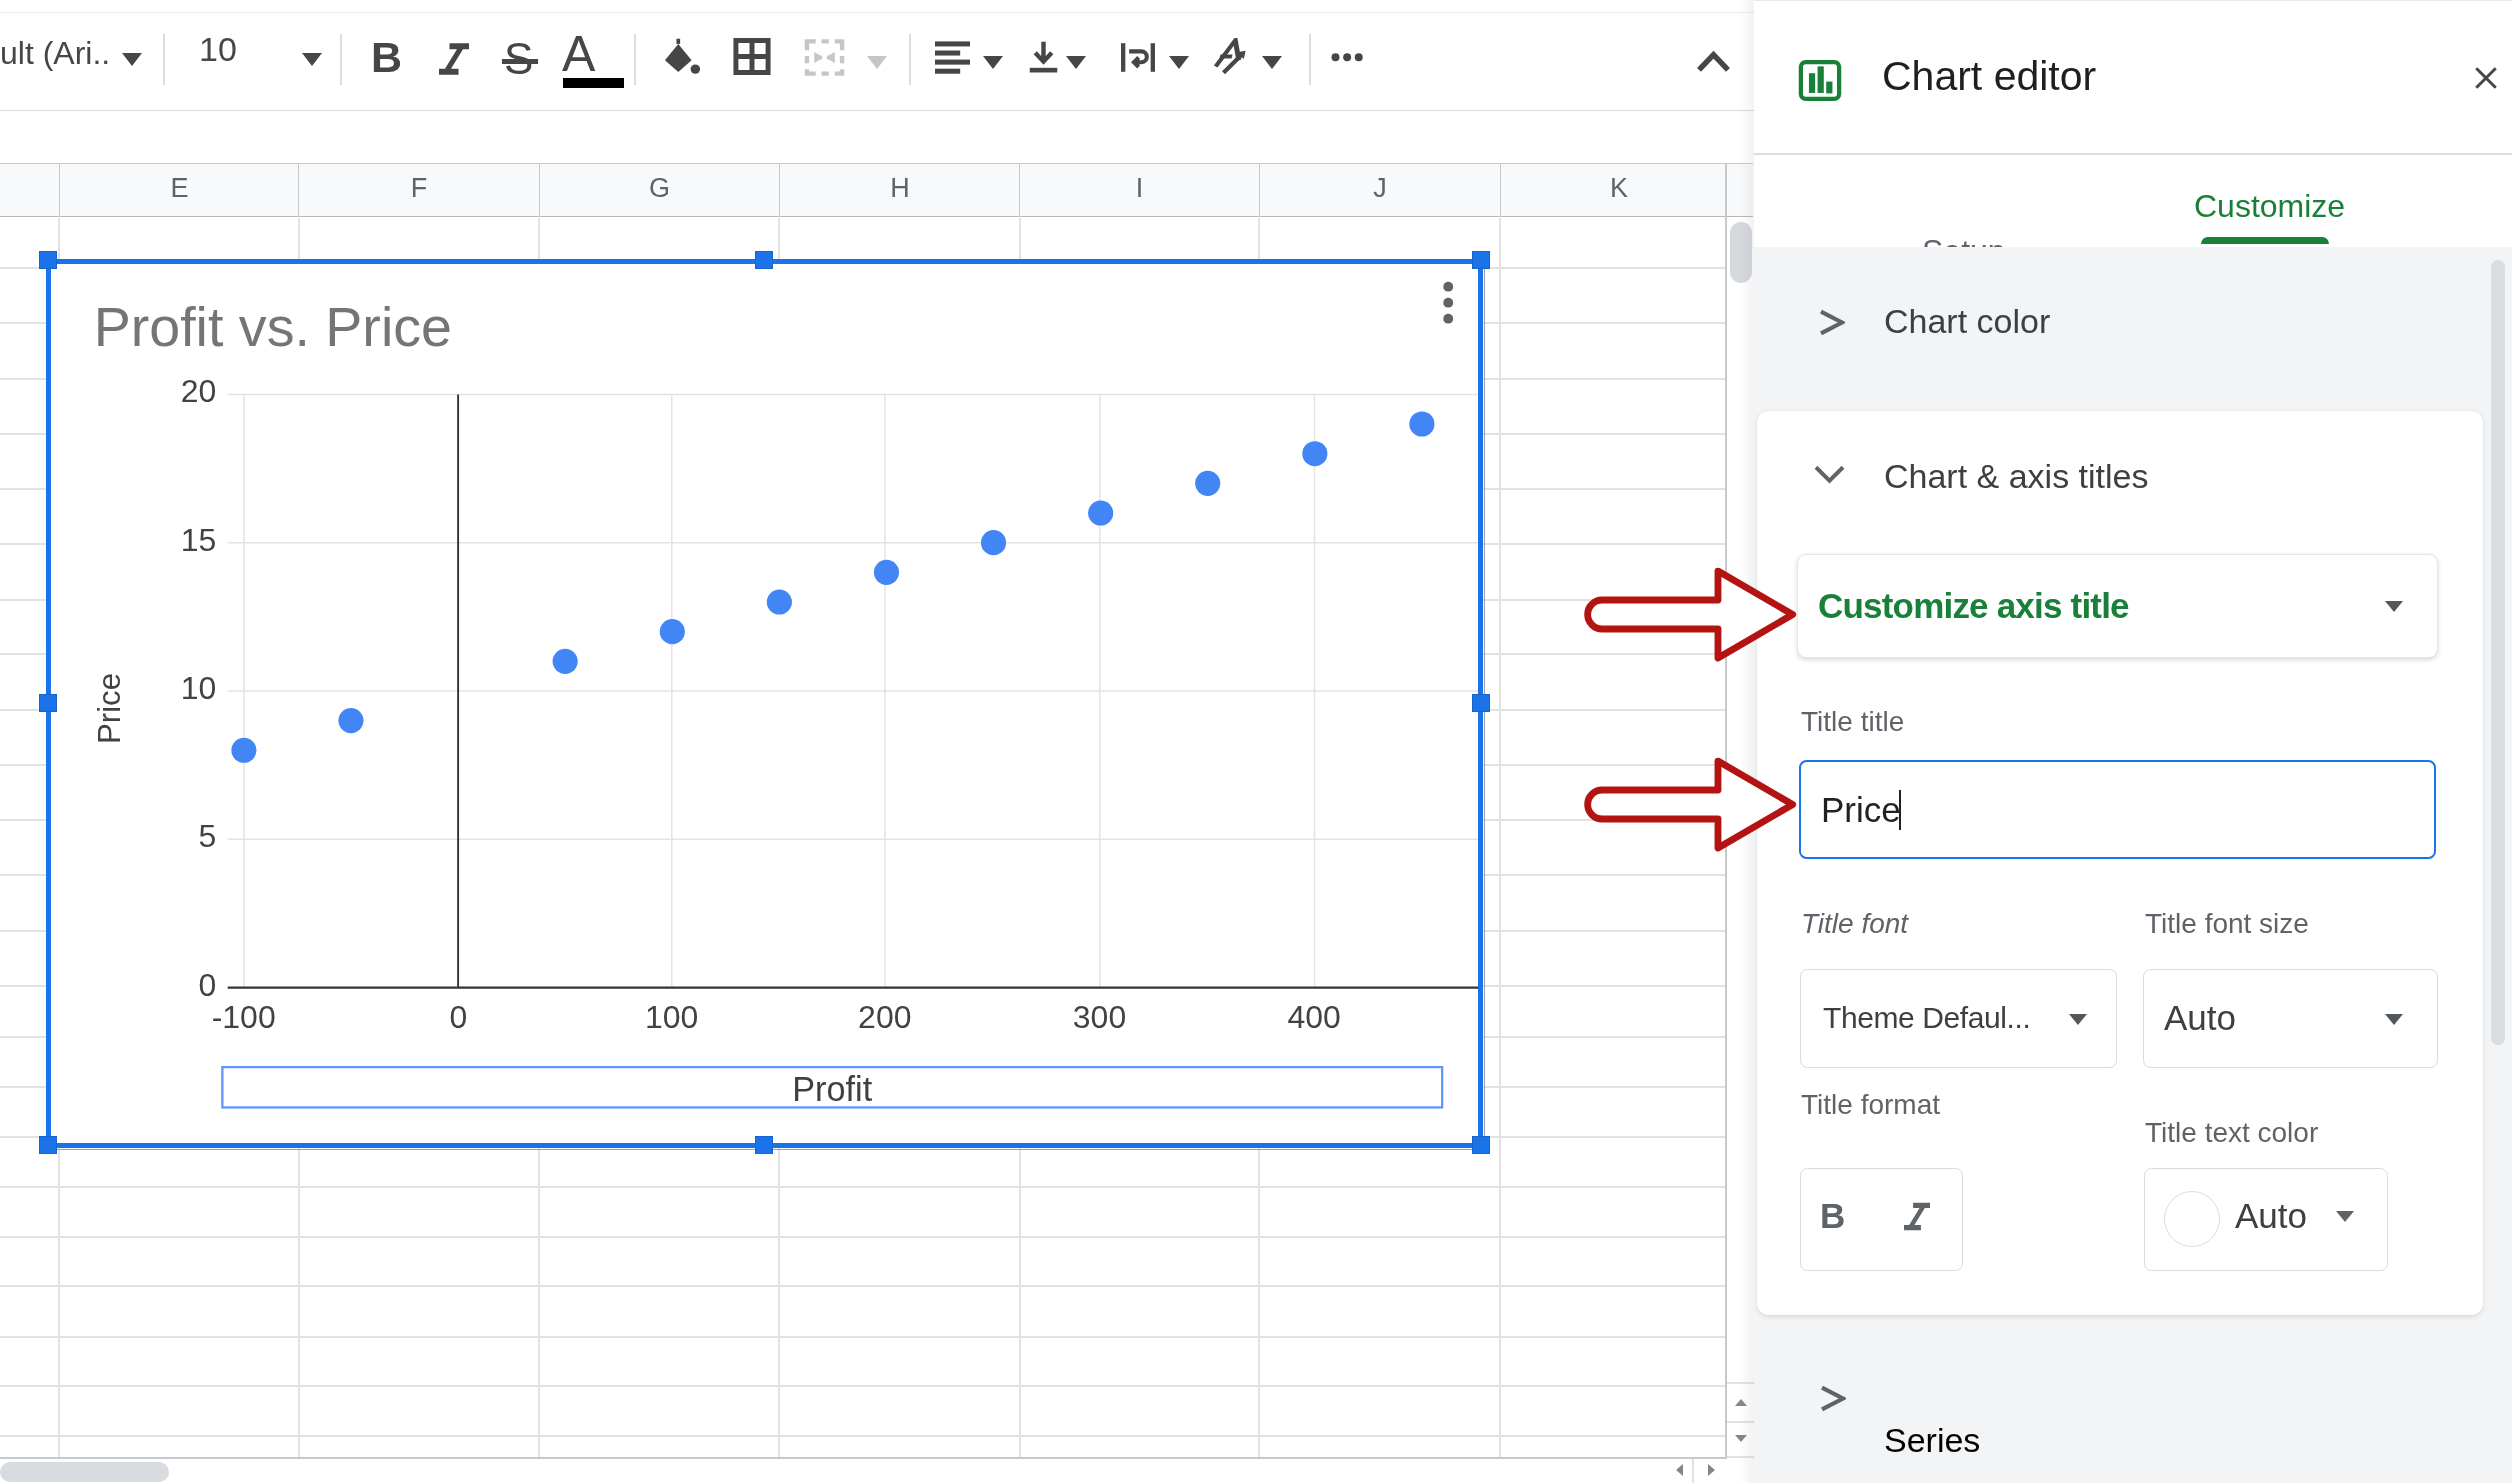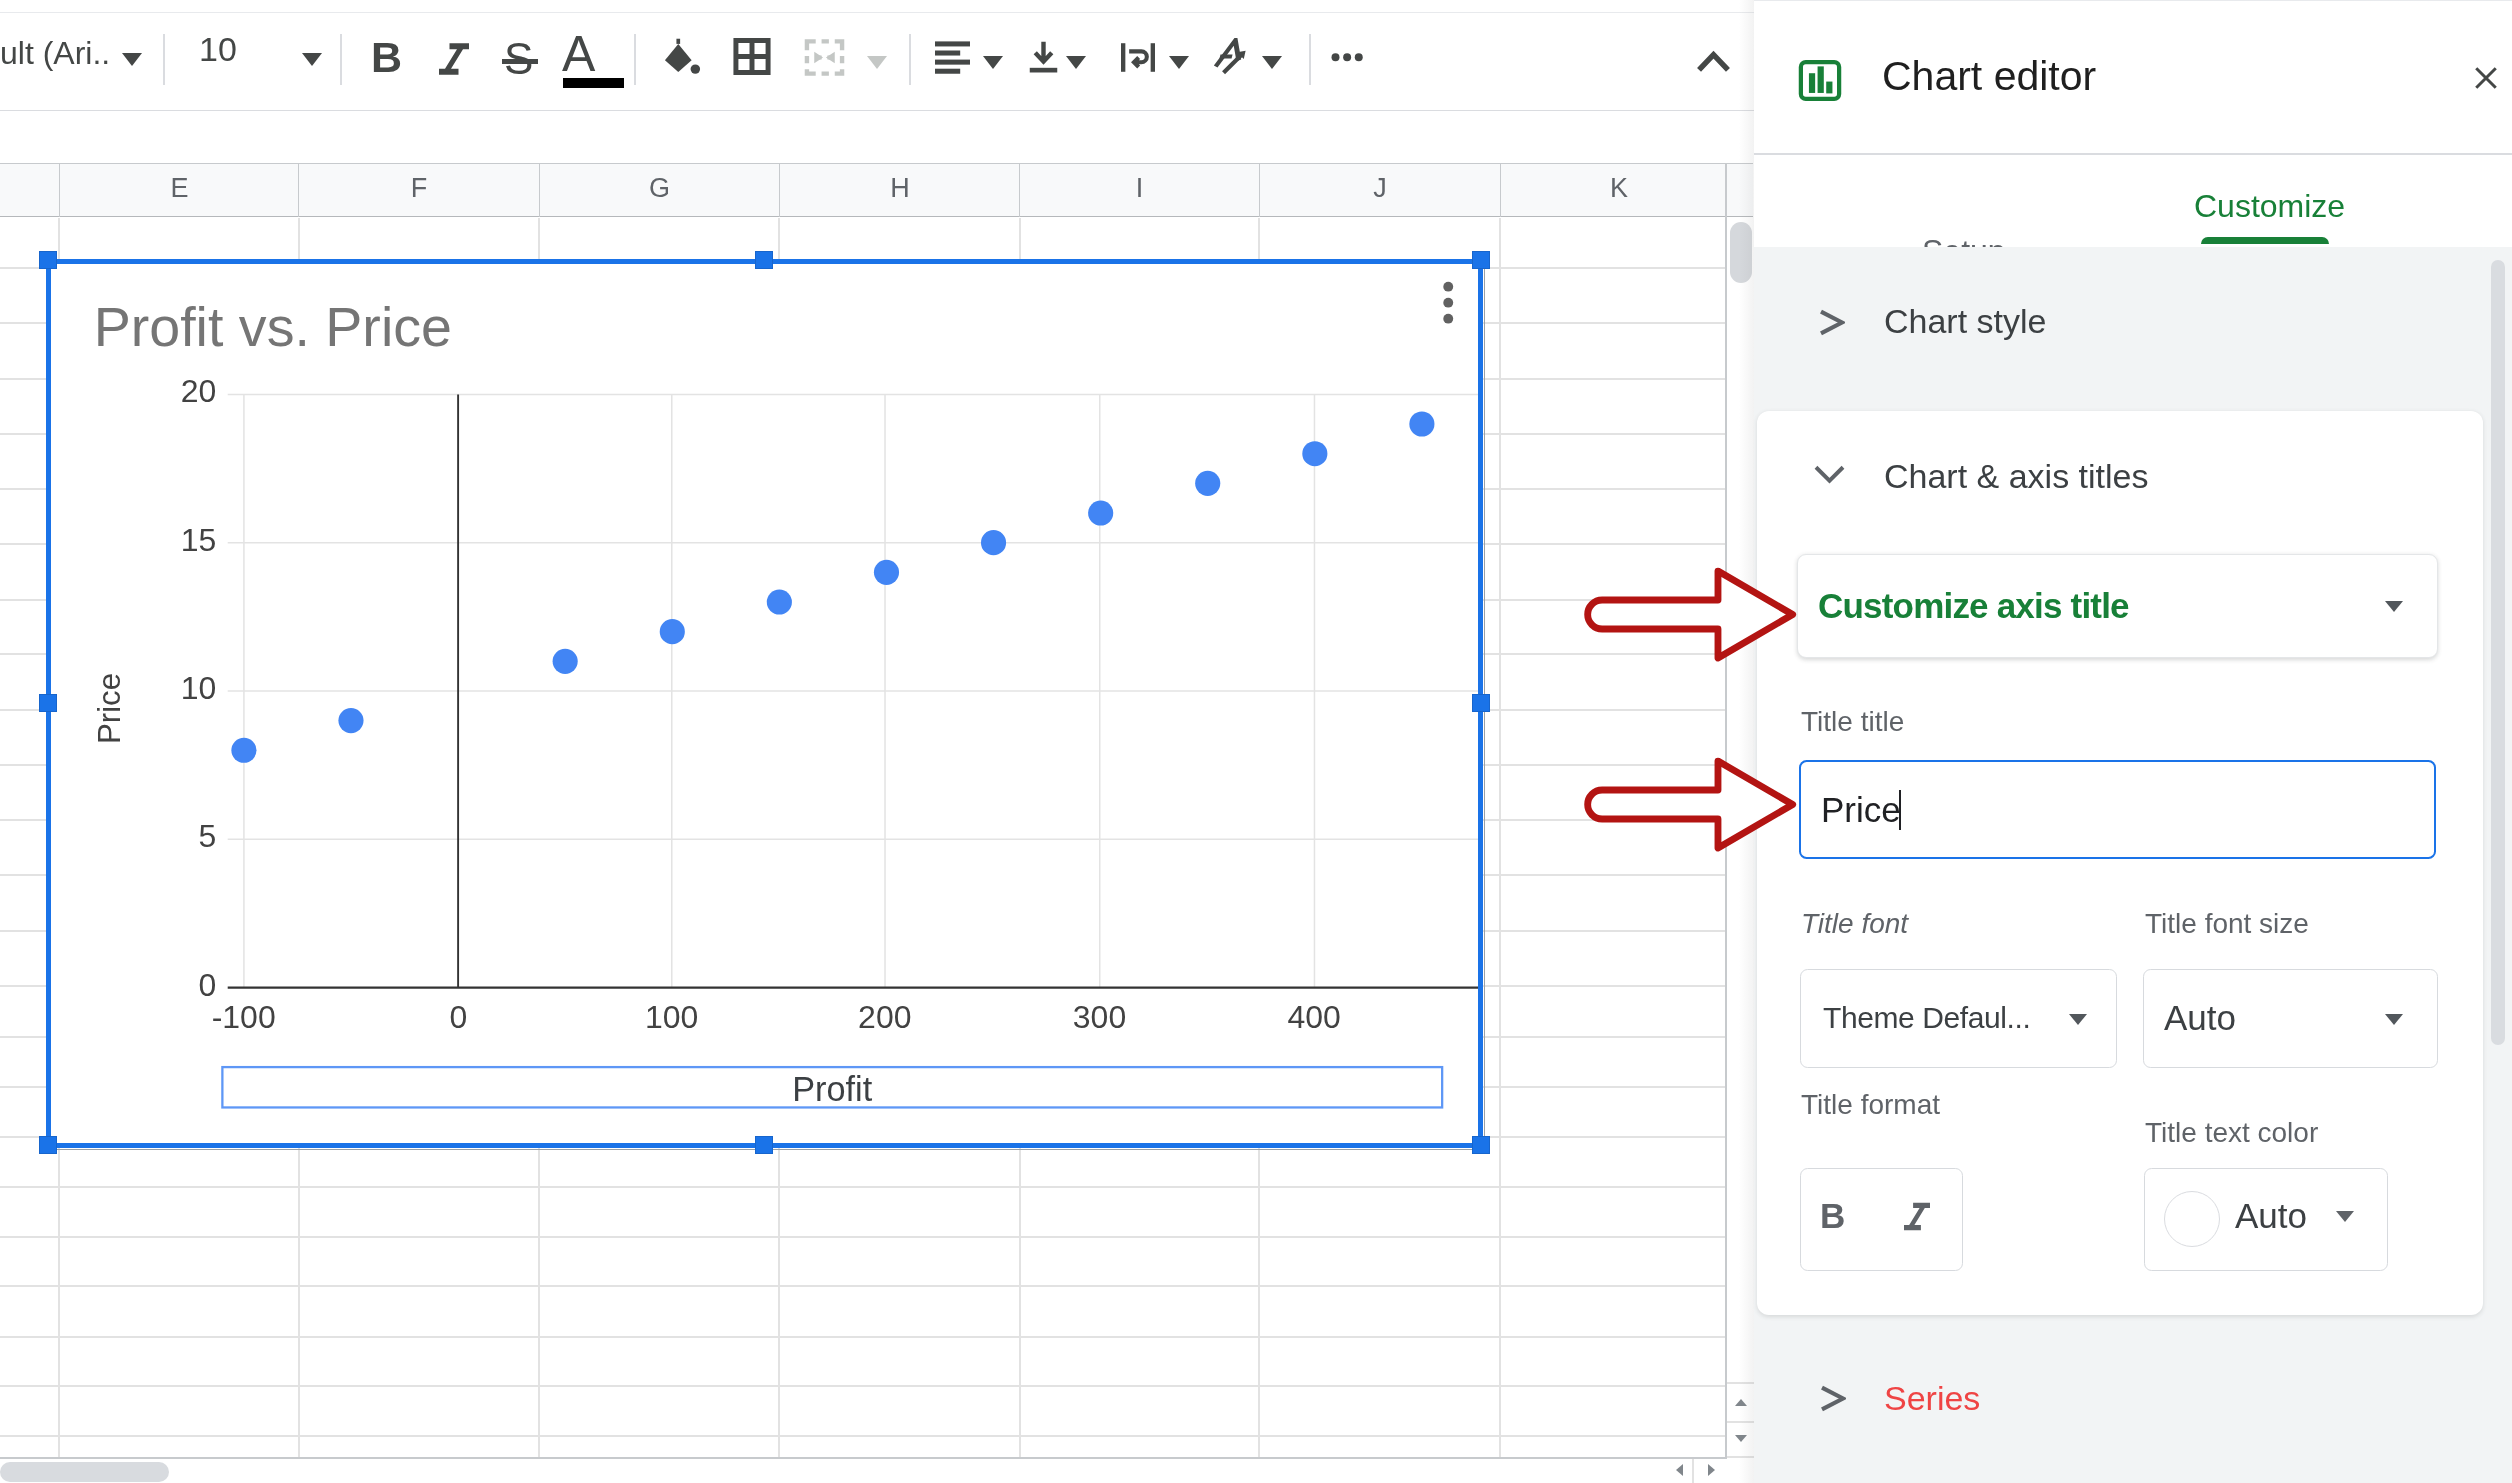--- a/index.html
+++ b/index.html
@@ -241,21 +241,21 @@
     <div class="abs" style="left:0; top:152px; width:758px; height:1.5px; background:#dadce0;"></div>
 
     <div class="abs" style="left:168px; top:187px; font-size:32px; font-weight:500; color:#5f6368;margin-top:45px;">Setup</div>
     <div class="abs" style="left:440px; top:187px; font-size:32px; font-weight:500; color:#188038;">Customize</div>
     <div class="abs" style="left:447px; top:236px; width:128px; height:6.9px; background:#188038; border-radius:6.9px 6.9px 0 0;"></div>
 
     <div class="abs" style="left:0; top:246px; width:758px; height:1238px; background:#f2f4f5;"></div>
     <svg class="abs" style="left:64px; top:308px;" width="27" height="27" viewBox="0 0 18 18">
       <path d="M2 1.75 L16 9 L2 16.25" stroke="#5f6368" stroke-width="2.8" fill="none"></path>
     </svg>
-    <div class="abs" style="left:130px; top:301px; font-size:34px; color:#3c4043;">Chart style</div>
+    <div class="abs" style="left:130px; top:301px; font-size:34px; color:#3c4043;">Chart color</div>
 
     <div class="abs" style="left:3px; top:410px; width:726px; height:904px; background:#fff; border-radius:12px; box-shadow:0 1.5px 4.6px rgba(60,64,67,0.15);"></div>
     <svg class="abs" style="left:59px; top:461px;" width="33" height="27" viewBox="0 0 22 18">
       <path d="M2 3.5 L11 12.5 L20 3.5" stroke="#5f6368" stroke-width="2.6" fill="none"></path>
     </svg>
     <div class="abs" style="left:130px; top:456px; font-size:34px; color:#3c4043;">Chart &amp; axis titles</div>
     <div class="abs" style="left:43px; top:553px; width:641px; height:104px; background:#fff; border:1.5px solid #e4e6e8; border-radius:9px; box-shadow:0 1.5px 4.6px rgba(60,64,67,0.2);"></div>
     <div class="abs" style="left:64px; top:585px; font-size:35px; letter-spacing:-0.8px; font-weight:bold; color:#188038;">Customize axis title</div>
     <div class="abs p-caret" style="left:631px; top:600px;"></div>
     <div class="abs p-label" style="left:47px; top:705px;">Title title</div>
@@ -278,21 +278,21 @@
         <path d="M 14 0 H 40 V 8 H 32 L 16 34 H 26 V 42 H 0 V 34 H 8 L 24 8 H 14 Z" fill="#5f6368"></path>
       </svg>
     <div class="abs p-box" style="left:390px; top:1167px; width:244px; height:103px;"></div>
     <div class="abs" style="left:410px; top:1190px; width:56px; height:56px; border:1.5px solid #dadce0; border-radius:50%; background:#fff;"></div>
     <div class="abs" style="left:481px; top:1195px; font-size:35px; color:#3c4043;">Auto</div>
     <div class="abs" style="left:582px; top:1210px; width:0; height:0; border-left:9px solid transparent; border-right:9px solid transparent; border-top:11.4px solid #5f6368;"></div>
 
     <svg class="abs" style="left:65px; top:1384px;" width="27" height="27" viewBox="0 0 18 18">
       <path d="M2 1.75 L16 9 L2 16.25" stroke="#5f6368" stroke-width="2.8" fill="none"></path>
     </svg>
-    <div class="abs" style="left:130px; top:1378px; font-size:34px; color:#ef4444;">Series</div>
+    <div class="abs" style="left:130px; top:1420px; font-size:34px; color:#000000;">Series</div>
 
     <div class="abs" style="left:737px; top:259px; width:13.7px; height:785px; background:#d9dce0; border-radius:6.9px;"></div>
   </div>
 
   <svg class="abs" style="left:1577px; top:561px;" width="221" height="107" viewBox="0 0 290 140">
     <path d="M 185,13 L 283,70 L 185,127 L 185,89 L 33,89 A 19,19 0 0 1 33,51 L 185,51 Z" fill="#ffffff" stroke="#b31412" stroke-width="9" stroke-linejoin="round"></path>
   </svg>
   <svg class="abs" style="left:1577px; top:751px;" width="221" height="107" viewBox="0 0 290 140">
     <path d="M 185,13 L 283,70 L 185,127 L 185,89 L 33,89 A 19,19 0 0 1 33,51 L 185,51 Z" fill="#ffffff" stroke="#b31412" stroke-width="9" stroke-linejoin="round"></path>
   </svg>

